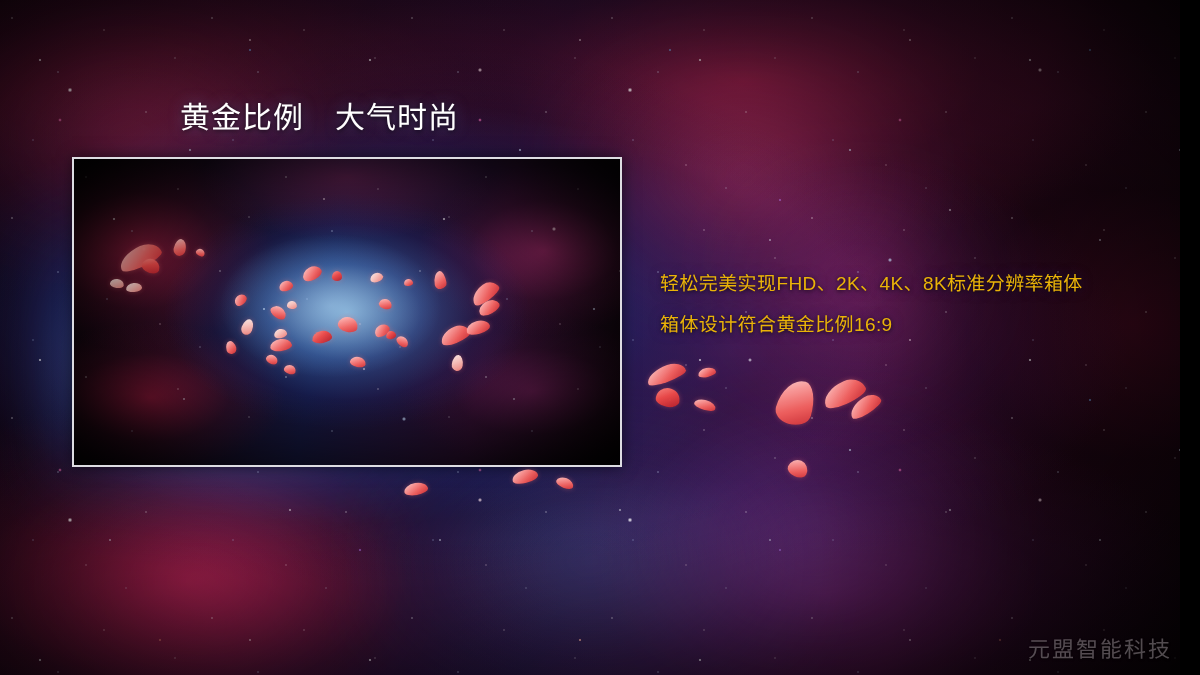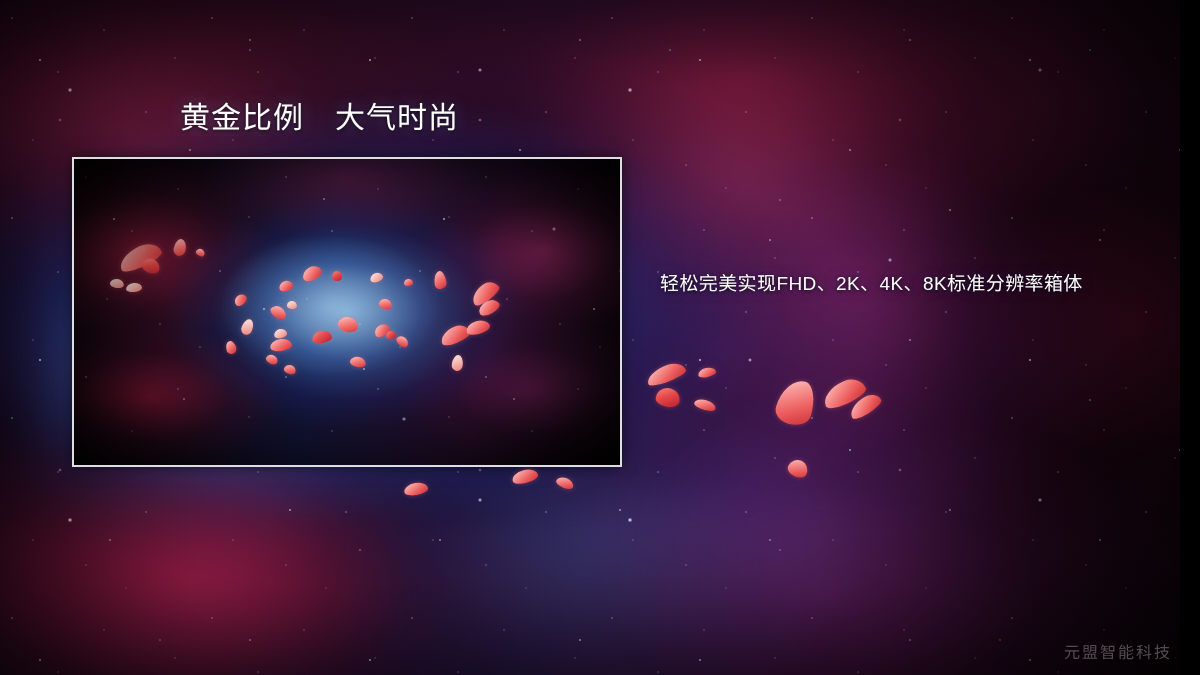--- a/index.html
+++ b/index.html
@@ -125,28 +125,28 @@
     box-shadow:0 0 5px rgba(255,120,120,.35);
     opacity:.96;
   }
   .petal.pale{background:linear-gradient(150deg,#fff0ec 0%,#ffc9c2 40%,#f79a93 80%,#e2675f 100%);}
   .petal.deep{background:linear-gradient(150deg,#ff8d86 0%,#ef4a48 45%,#b71f2a 100%);}
   .petal.long{border-radius:60% 40% 55% 45% / 72% 70% 30% 28%;}
 
   
   .body-text{position:absolute;left:660px;top:263px;width:500px;}
   .body-line{
-    font-size:19px;line-height:41px;color:#ffffff;letter-spacing:.4px;white-space:nowrap;
+    font-size:19px;line-height:41px;color:#eab308;letter-spacing:.4px;white-space:nowrap;
     text-shadow:0 1px 4px rgba(0,0,0,.85),0 0 12px rgba(60,40,120,.55);
   }
 
   
   .watermark{
     position:absolute;right:8px;bottom:12px;
-    font-size:16px;letter-spacing:2px;
+    font-size:22px;letter-spacing:2px;
     color:rgba(190,178,185,.42);
     text-shadow:0 1px 2px rgba(0,0,0,.6);
   }
 </style>
 </head>
 <body>
 
 <div class="slide">
 
   <div class="bg-base"></div>
@@ -218,17 +218,18 @@
   <div class="petal long" style="left:778px;top:380px;width:36px;height:45px;transform:rotate(16deg);"></div>
   <div class="petal long" style="left:822px;top:382px;width:44px;height:22px;transform:rotate(-24deg);"></div>
   <div class="petal long" style="left:848px;top:398px;width:34px;height:16px;transform:rotate(-32deg);"></div>
   <div class="petal" style="left:788px;top:460px;width:20px;height:17px;transform:rotate(24deg);"></div>
   <div class="petal" style="left:512px;top:470px;width:26px;height:13px;transform:rotate(-14deg);"></div>
   <div class="petal" style="left:556px;top:478px;width:18px;height:10px;transform:rotate(22deg);"></div>
   <div class="petal" style="left:404px;top:483px;width:24px;height:12px;transform:rotate(-10deg);"></div>
 
   <div class="body-text">
     <div class="body-line">轻松完美实现FHD、2K、4K、8K标准分辨率箱体</div>
+    <div class="body-line">箱体设计符合黄金比例16:9</div>
   </div>
 
   <div class="watermark">元盟智能科技</div>
 
 </div>
 
 </body></html>

